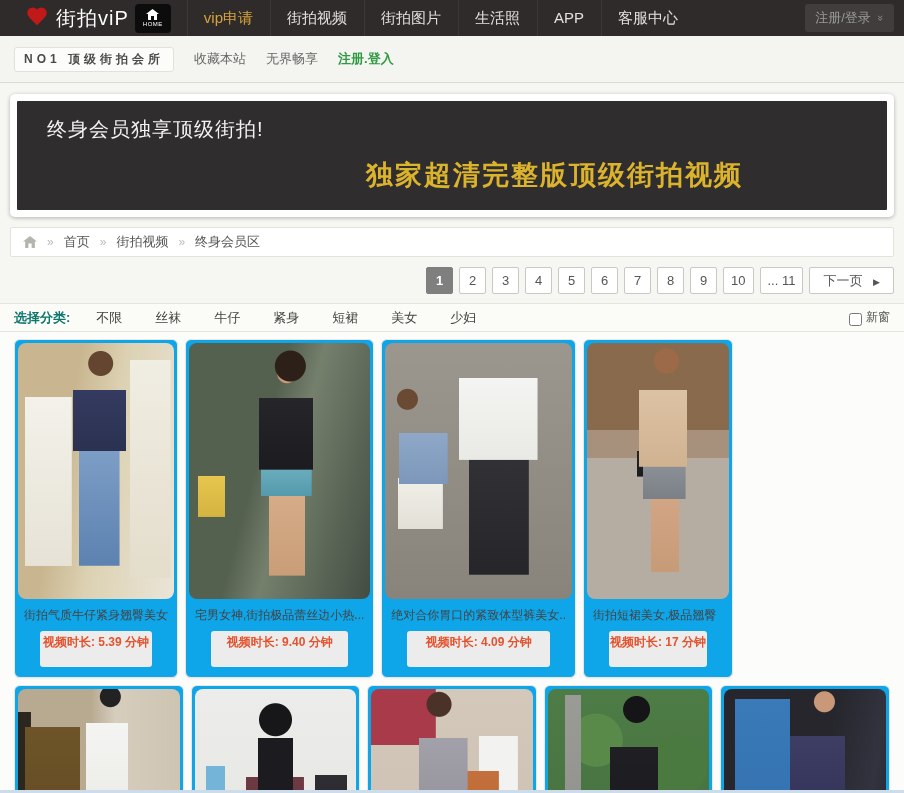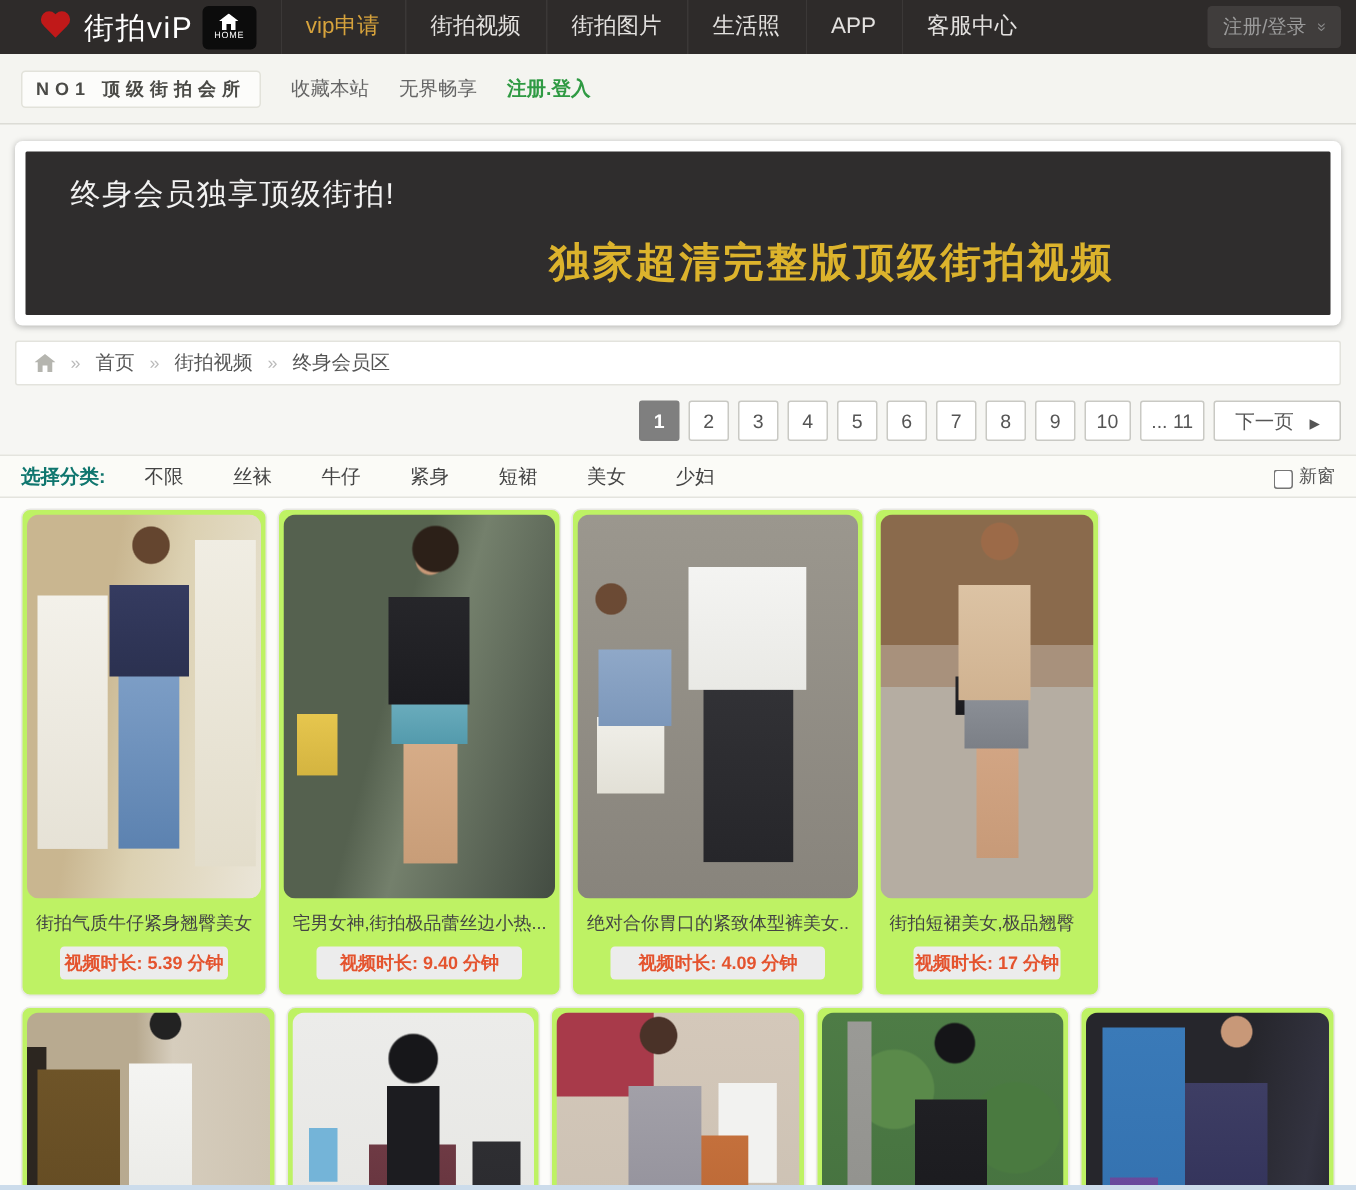--- a/index.html
+++ b/index.html
@@ -65,27 +65,27 @@
     border-top:1px solid #e4e4de; border-bottom:1px solid #e4e4de;
     display:flex; align-items:center; padding:0 14px; font-size:13px; }
   .filter-label { color:#0f766e; margin-right:26px;font-weight:bold; }
   .filter-opt { color:#444; margin-right:33px; cursor:pointer; }
   .newwin { margin-left:auto; display:flex; align-items:flex-end; gap:4px; color:#555; font-size:12px; }
   .newwin input { width:13px; height:13px; }
 
   
   .grid-section { background:#fcfcfa; padding:7px 14px 0; min-height:453px; }
   .grid { display:grid; grid-template-columns:repeat(5,1fr); gap:7px; }
-  .card { background:#bef264; border:1px solid #e8e8e3; border-radius:6px; padding:3px;
+  .card { background:#0ea5e9; border:1px solid #e8e8e3; border-radius:6px; padding:3px;
     box-shadow:0 1px 2px rgba(0,0,0,.05); }
   .thumb { height:256px; border-radius:8px; cursor:pointer; background-repeat:no-repeat; }
   .card-title { font-size:12px; color:#444; padding:8px 6px 5px; white-space:nowrap;
     overflow:hidden; text-overflow:ellipsis; cursor:pointer; }
   .dur { margin:2px 22px 7px; background:#ececec; border-radius:3px; text-align:center;
-    font-size:12px; font-weight:bold; color:#e4532e; height:22px; line-height:22px; }
+    font-size:12px; font-weight:bold; color:#e4532e; height:36px; line-height:22px; }
 
   
   .t1{background:
     radial-gradient(circle at 53% 8%, #64452f 0 12px, transparent 13px),
     linear-gradient(#353b60,#2b3150) 53% 24%/34% 24% no-repeat,
     linear-gradient(#7d9ec6,#5c82b0) 53% 76%/26% 46% no-repeat,
     linear-gradient(#f3f1ea,#e6e2d6) 6% 62%/30% 66% no-repeat,
     linear-gradient(#f0ede3,#e3ddcb) 97% 45%/26% 85% no-repeat,
     linear-gradient(100deg,#c9b690 0 32%,#dcd1b2 55%,#eae5d8);}
   .t2{background:

